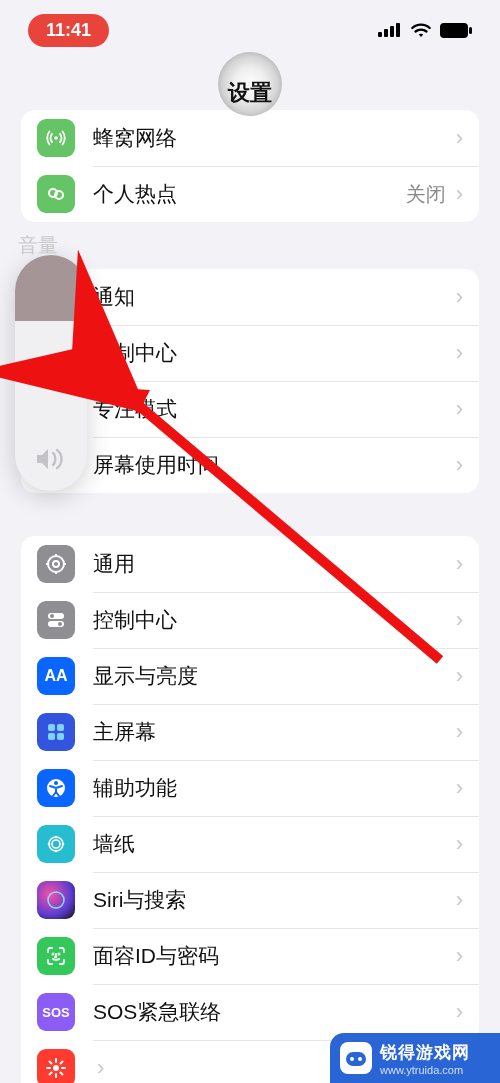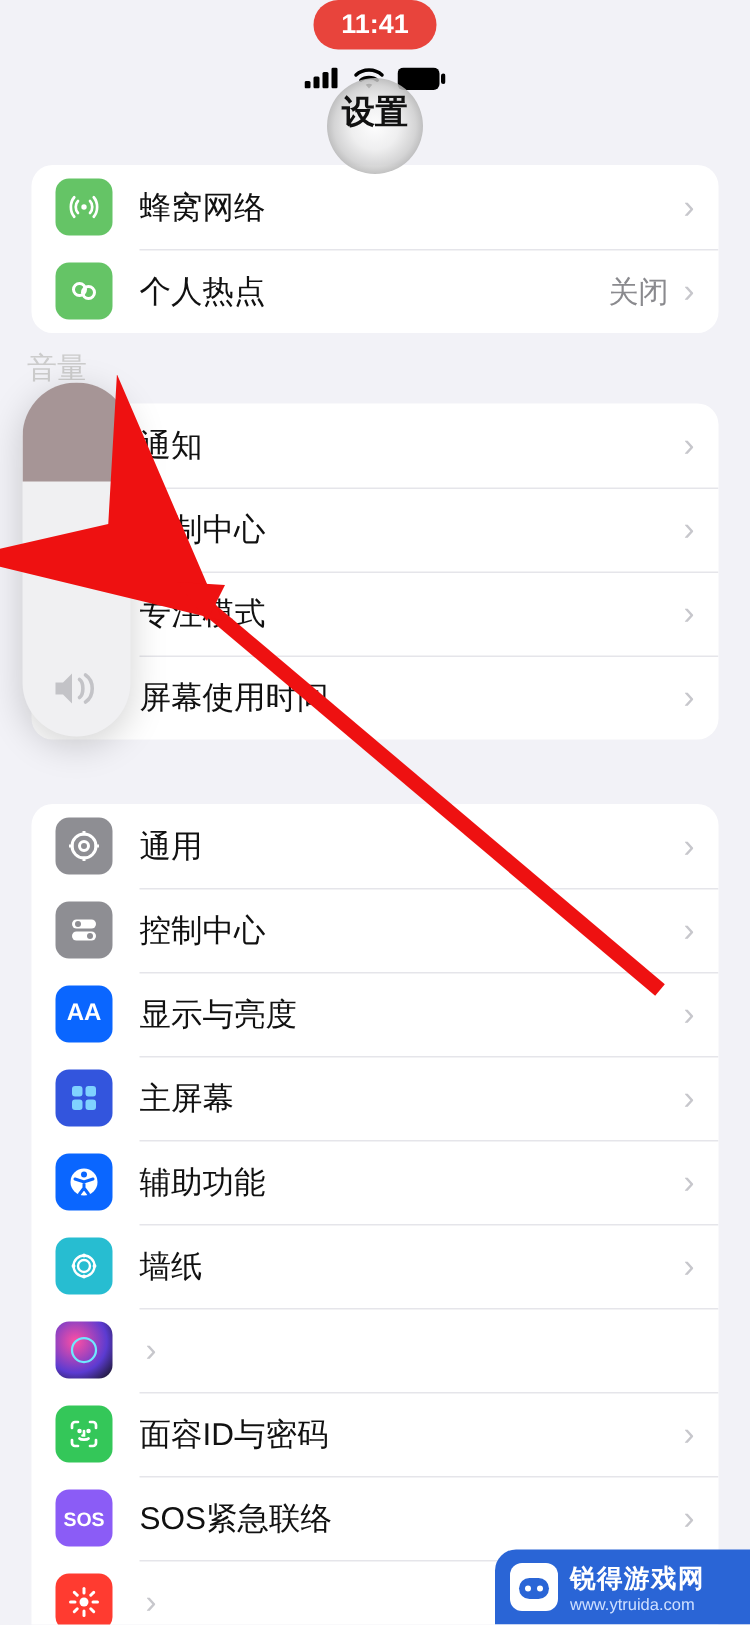--- a/index.html
+++ b/index.html
@@ -1,23 +1,23 @@
 <!DOCTYPE html>
 <html><head>
 <meta charset="utf-8">
 <style>
   * { box-sizing: border-box; margin: 0; padding: 0; }
   html, body { width: 500px; height: 1083px; overflow: hidden; font-family: -apple-system, "Helvetica Neue", Arial, sans-serif; background:#f2f2f7; }
   .screen { width:500px; height:1083px; position:relative; background:#f2f2f7; }
   
-  .status-bar { position:absolute; top:0; left:0; right:0; height:60px; display:flex; align-items:center; justify-content:space-between; padding:0 28px;flex-direction:column; }
+  .status-bar { position:absolute; top:0; left:0; right:0; height:60px; display:flex; align-items:center; justify-content:space-between; padding:0 28px; }
   .time-pill { background:#e8443c; color:#fff; font-weight:600; font-size:18px; padding:6px 18px; border-radius:20px; }
   .status-icons { display:flex; align-items:center; gap:8px; }
   
-  .header { position:absolute; top:60px; left:0; right:0; height:48px; display:flex; align-items:flex-start; justify-content:center; }
+  .header { position:absolute; top:60px; left:0; right:0; height:48px; display:flex; align-items:flex-end; justify-content:center; }
   .header-title { font-size:22px; font-weight:600; color:#111; }
   .assistive-circle { position:absolute; left:50%; top:50%; transform:translate(-50%,-50%); width:64px; height:64px; border-radius:50%; background:radial-gradient(circle,#fff 0%, #eee 35%, #cfcfcf 60%, #b8b8b8 70%, rgba(150,150,150,0.3) 100%); opacity:.85; z-index:2; }
   
   .group { position:absolute; left:21px; right:21px; background:#fff; border-radius:14px; overflow:hidden; }
   .row { display:flex; align-items:center; height:56px; padding:0 16px 0 16px; position:relative; }
   .row + .row::before { content:""; position:absolute; left:72px; right:0; top:0; height:1px; background:#e5e5ea; }
   .icon-box { width:38px; height:38px; border-radius:9px; display:flex; align-items:center; justify-content:center; flex:0 0 38px; margin-right:18px; }
   .row-label { flex:1; font-size:21px; color:#111; }
   .row-value { font-size:20px; color:#8a8a8e; margin-right:6px; }
   .chevron { color:#c7c7cc; font-size:22px; margin-left:4px; }
@@ -185,20 +185,21 @@
     </div>
     <div class="row-label">墙纸</div>
     <span class="chevron">›</span>
   </div>
   <div class="row">
     <div class="icon-box" style="background:radial-gradient(circle at 35% 35%, #ff4fa3, #5b3bd1 60%, #111);">
       <svg width="22" height="22" viewBox="0 0 22 22">
             <circle cx="11" cy="11" r="8" fill="none" stroke="#6fe8ff" stroke-width="1.5"></circle>
           </svg>
     </div>
+    <div class="row-label">Siri与搜索</div>
     <span class="chevron">›</span>
   </div>
   <div class="row">
     <div class="icon-box" style="background:#34c759;">
       <svg width="22" height="22" viewBox="0 0 22 22" fill="none" stroke="#fff" stroke-width="1.8" stroke-linecap="round">
             <path d="M3 7V5a2 2 0 012-2h2M19 7V5a2 2 0 00-2-2h-2M3 15v2a2 2 0 002 2h2M19 15v2a2 2 0 01-2 2h-2"></path>
             <circle cx="8" cy="9" r="0.6" fill="#fff"></circle>
             <circle cx="14" cy="9" r="0.6" fill="#fff"></circle>
             <path d="M11 9v3h-1M8 14c1 1 5 1 6 0"></path>
           </svg>

